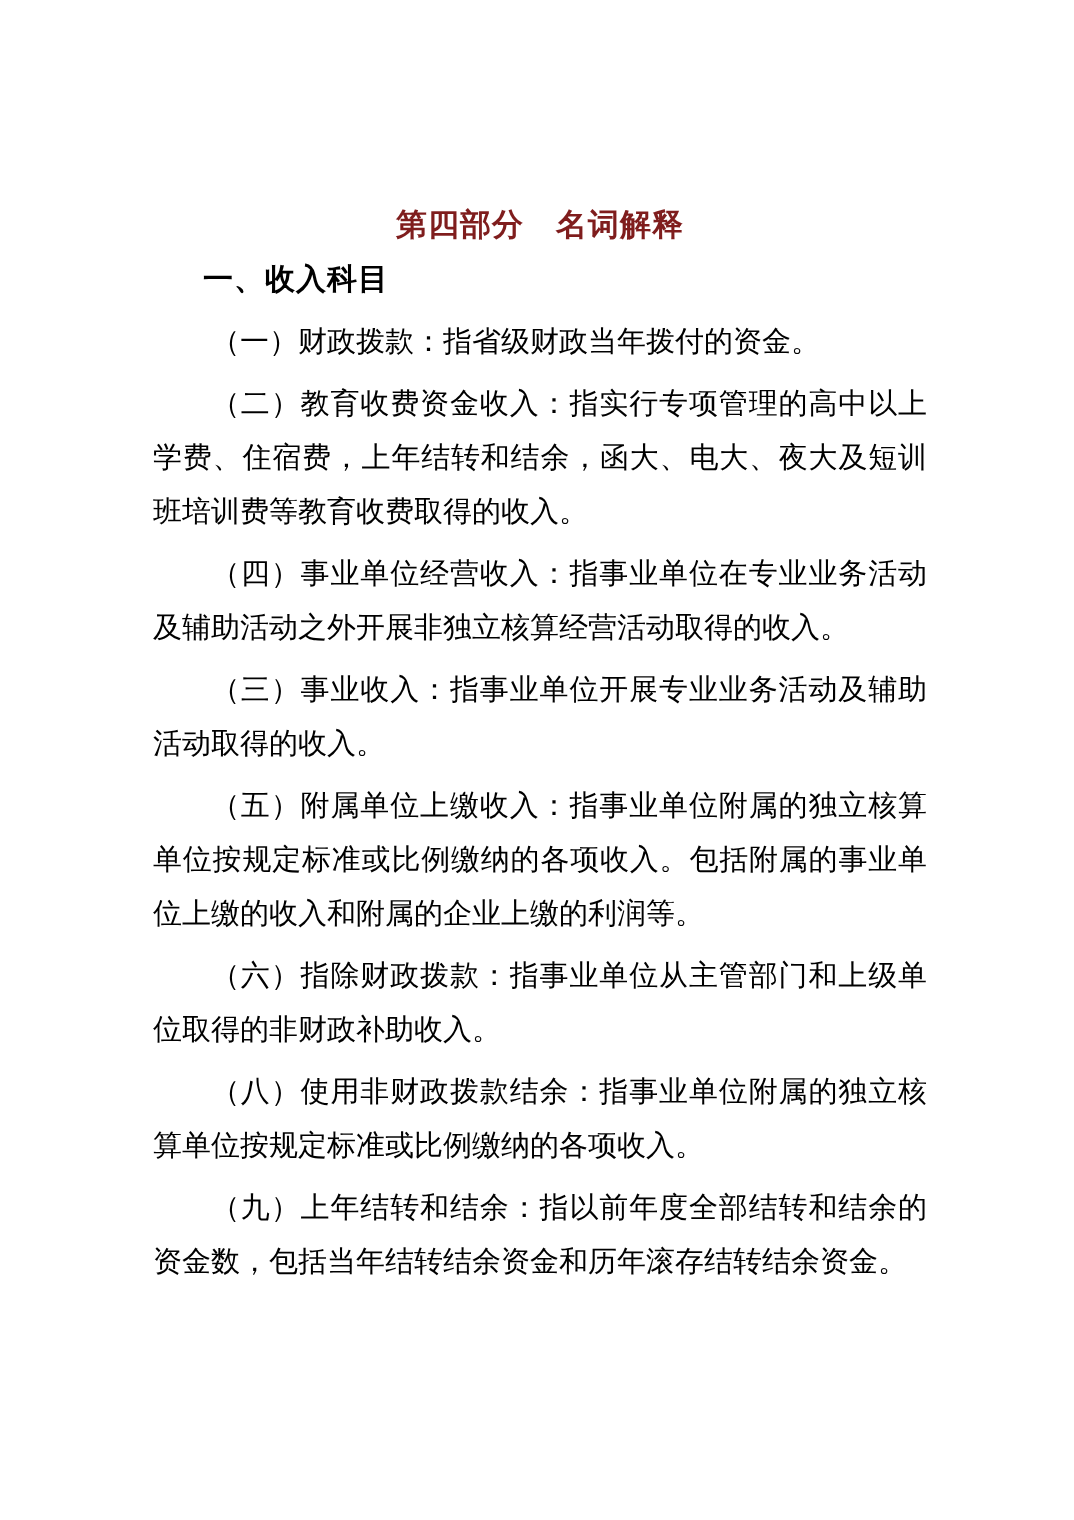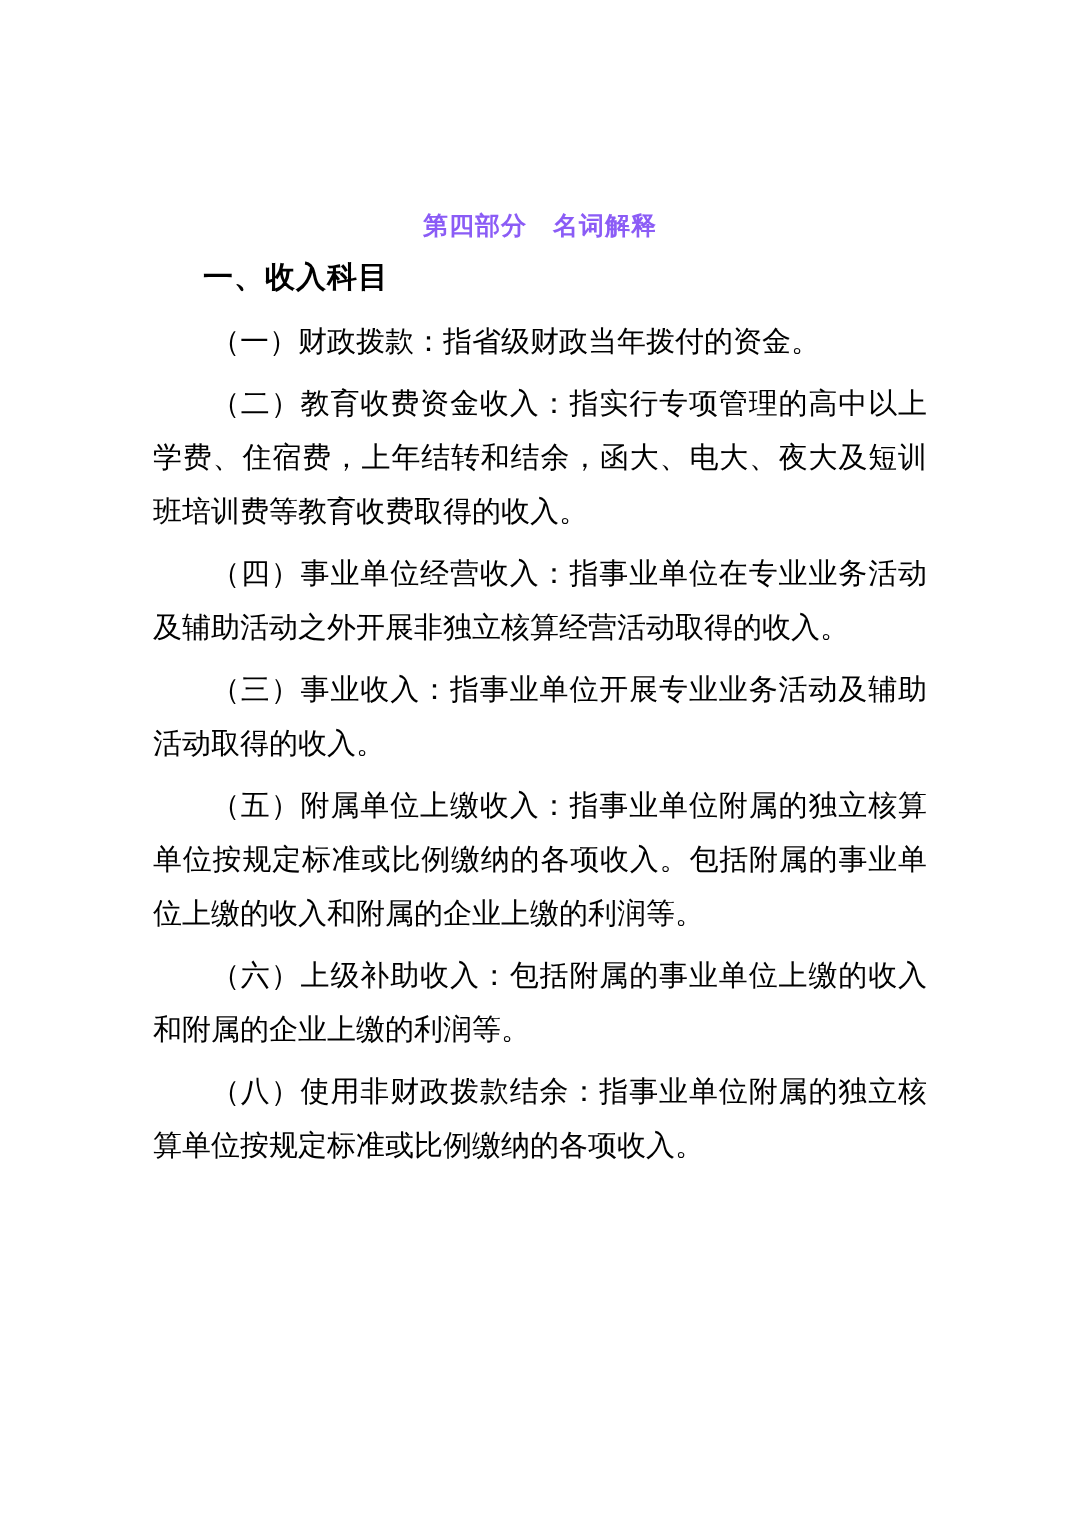--- a/index.html
+++ b/index.html
@@ -18,29 +18,29 @@
   .content {
     position: absolute;
     left: 145px;
     top: 198px;
     width: 790px;
   }
   .title {
     margin: 0;
     font-family: "Liberation Sans", "DejaVu Sans", sans-serif;
     font-weight: bold;
-    font-size: 25px;
+    font-size: 31px;
     line-height: 54px;
     text-align: center;
     letter-spacing: 1px;
-    color: #8b5cf6;
+    color: #7f1d1d;
   }
   .heading {
     margin: 0;
-    font-family: Liberation Mono, monospace;
+    font-family: Liberation Sans, sans-serif;
     font-weight: bold;
     font-size: 30px;
     line-height: 54px;
     text-indent: 58px;
     letter-spacing: 1px;
     color: #000000;
   }
   .body-para {
     margin: 8px;
     font-family: "Liberation Serif", "DejaVu Serif", serif;
@@ -58,16 +58,17 @@
 
 <div class="page">
   <div class="content">
     <h1 class="title">第四部分　名词解释</h1>
     <h2 class="heading">一、收入科目</h2>
     <p class="body-para">（一）财政拨款：指省级财政当年拨付的资金。</p>
     <p class="body-para">（二）教育收费资金收入：指实行专项管理的高中以上学费、住宿费，上年结转和结余，函大、电大、夜大及短训班培训费等教育收费取得的收入。</p>
     <p class="body-para">（四）事业单位经营收入：指事业单位在专业业务活动及辅助活动之外开展非独立核算经营活动取得的收入。</p>
     <p class="body-para">（三）事业收入：指事业单位开展专业业务活动及辅助活动取得的收入。</p>
     <p class="body-para">（五）附属单位上缴收入：指事业单位附属的独立核算单位按规定标准或比例缴纳的各项收入。包括附属的事业单位上缴的收入和附属的企业上缴的利润等。</p>
-    <p class="body-para">（六）上级补助收入：包括附属的事业单位上缴的收入和附属的企业上缴的利润等。</p>
+    <p class="body-para">（六）指除财政拨款：指事业单位从主管部门和上级单位取得的非财政补助收入。</p>
     <p class="body-para">（八）使用非财政拨款结余：指事业单位附属的独立核算单位按规定标准或比例缴纳的各项收入。</p>
+    <p class="body-para">（九）上年结转和结余：指以前年度全部结转和结余的资金数，包括当年结转结余资金和历年滚存结转结余资金。</p>
   </div>
 </div>
 
 </body></html>

